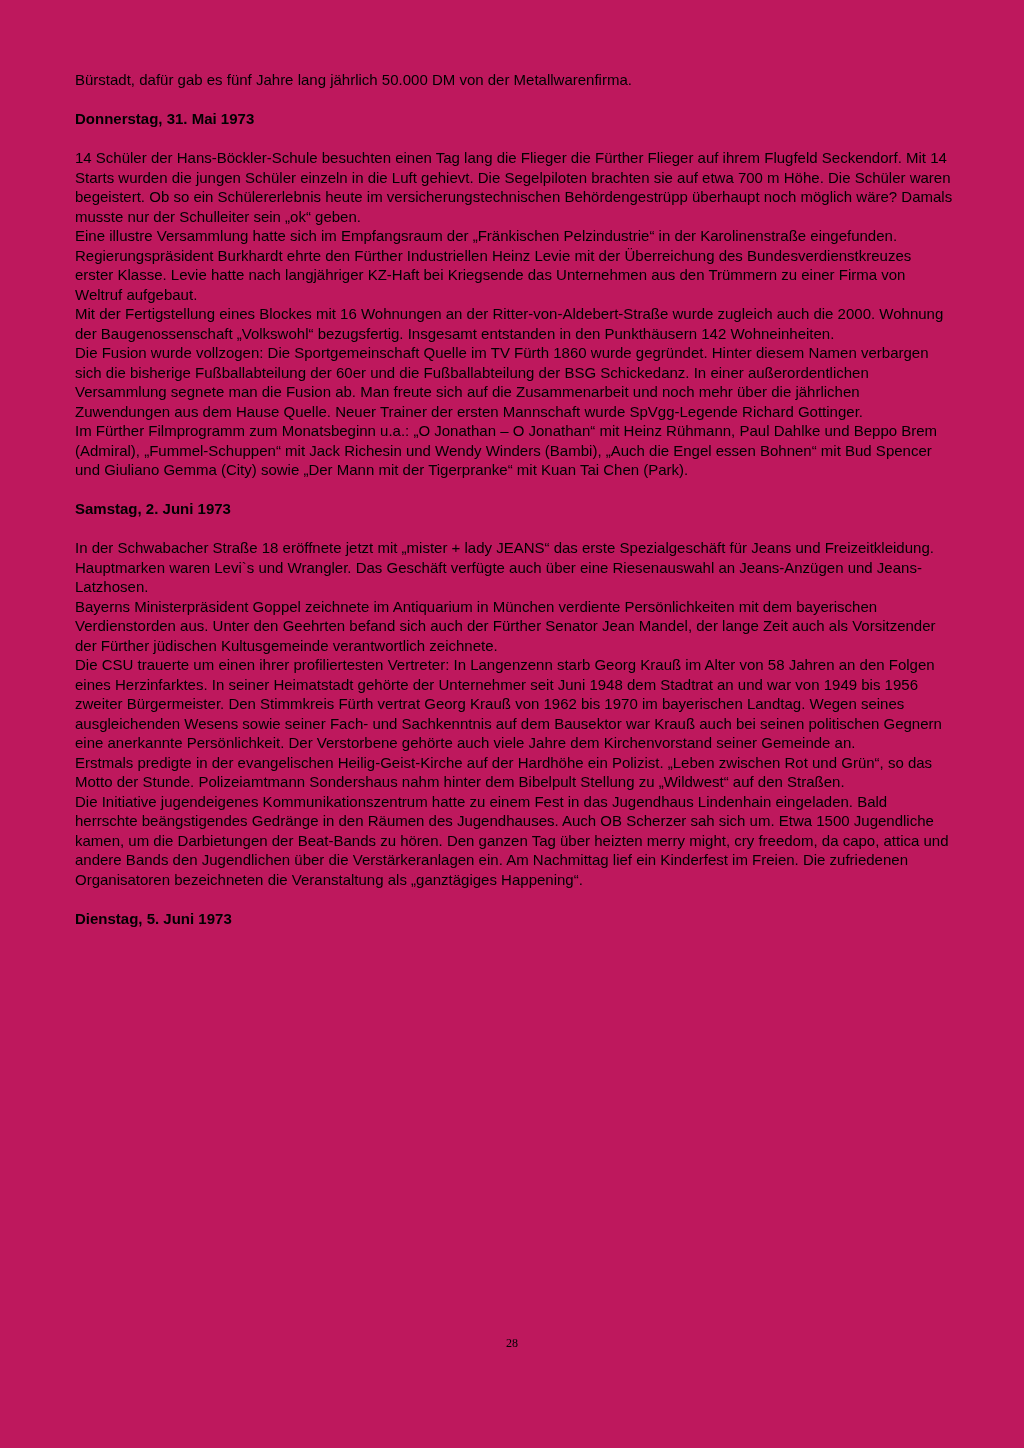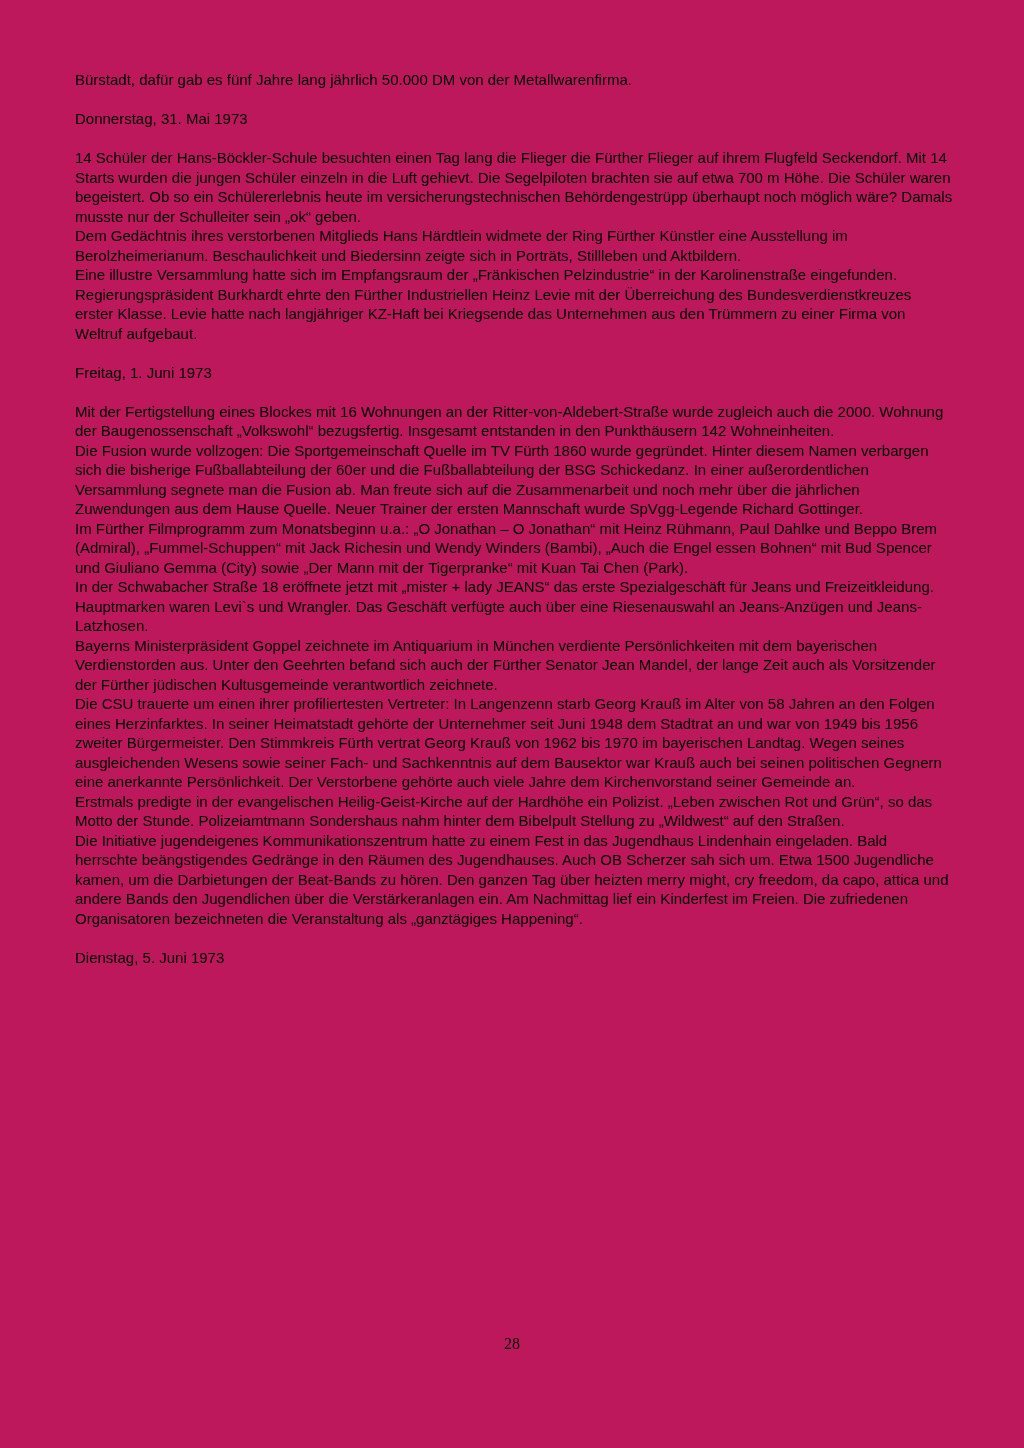--- a/index.html
+++ b/index.html
@@ -24,49 +24,48 @@
     top: 70px;
     width: 878px;
   }
   .para {
     margin: 0;
     text-align: left;
   }
   .heading {
     font-size: 15px;
     line-height: 19.5px;
-    font-weight: normal;
+    font-weight: bold;
     margin: 19.5px 0 19.5px 0;
   }
   .page-number {
     position: absolute;
     top: 1334px;
     left: 0;
     right: 0;
     text-align: center;
     font-family: "Liberation Serif", serif;
-    font-size: 16px;
+    font-size: 12px;
     color: #000000;
   }
 </style>
 </head>
 <body>
 
 <div class="page">
   <div class="content">
     <p class="para">Bürstadt, dafür gab es fünf Jahre lang jährlich 50.000 DM von der Metallwarenfirma.</p>
     <div id="sections">
         <h2 class="heading">Donnerstag, 31. Mai 1973</h2>
         <p class="para">14 Schüler der Hans-Böckler-Schule besuchten einen Tag lang die Flieger die Fürther Flieger auf ihrem Flugfeld Seckendorf. Mit 14 Starts wurden die jungen Schüler einzeln in die Luft gehievt. Die Segelpiloten brachten sie auf etwa 700 m Höhe. Die Schüler waren begeistert. Ob so ein Schülererlebnis heute im versicherungstechnischen Behördengestrüpp überhaupt noch möglich wäre? Damals musste nur der Schulleiter sein „ok“ geben.</p>
-        <p class="para">Dem Gedächtnis ihres verstorbenen Mitglieds Hans Härdtlein widmete der Ring Fürther Künstler eine Ausstellung im Berolzheimerianum. Beschaulichkeit und Biedersinn zeigte sich in Porträts, Stillleben und Aktbildern.</p>
         <p class="para">Eine illustre Versammlung hatte sich im Empfangsraum der „Fränkischen Pelzindustrie“ in der Karolinenstraße eingefunden. Regierungspräsident Burkhardt ehrte den Fürther Industriellen Heinz Levie mit der Überreichung des Bundesverdienstkreuzes erster Klasse. Levie hatte nach langjähriger KZ-Haft bei Kriegsende das Unternehmen aus den Trümmern zu einer Firma von Weltruf aufgebaut.</p>
-        <h2 class="heading">Freitag, 1. Juni 1973</h2>
         <p class="para">Mit der Fertigstellung eines Blockes mit 16 Wohnungen an der Ritter-von-Aldebert-Straße wurde zugleich auch die 2000. Wohnung der Baugenossenschaft „Volkswohl“ bezugsfertig. Insgesamt entstanden in den Punkthäusern 142 Wohneinheiten.</p>
         <p class="para">Die Fusion wurde vollzogen: Die Sportgemeinschaft Quelle im TV Fürth 1860 wurde gegründet. Hinter diesem Namen verbargen sich die bisherige Fußballabteilung der 60er und die Fußballabteilung der BSG Schickedanz. In einer außerordentlichen Versammlung segnete man die Fusion ab. Man freute sich auf die Zusammenarbeit und noch mehr über die jährlichen Zuwendungen aus dem Hause Quelle. Neuer Trainer der ersten Mannschaft wurde SpVgg-Legende Richard Gottinger.</p>
         <p class="para">Im Fürther Filmprogramm zum Monatsbeginn u.a.: „O Jonathan – O Jonathan“ mit Heinz Rühmann, Paul Dahlke und Beppo Brem (Admiral), „Fummel-Schuppen“ mit Jack Richesin und Wendy Winders (Bambi), „Auch die Engel essen Bohnen“ mit Bud Spencer und Giuliano Gemma (City) sowie „Der Mann mit der Tigerpranke“ mit Kuan Tai Chen (Park).</p>
+        <h2 class="heading">Samstag, 2. Juni 1973</h2>
         <p class="para">In der Schwabacher Straße 18 eröffnete jetzt mit „mister + lady JEANS“ das erste Spezialgeschäft für Jeans und Freizeitkleidung. Hauptmarken waren Levi`s und Wrangler. Das Geschäft verfügte auch über eine Riesenauswahl an Jeans-Anzügen und Jeans-Latzhosen.</p>
         <p class="para">Bayerns Ministerpräsident Goppel zeichnete im Antiquarium in München verdiente Persönlichkeiten mit dem bayerischen Verdienstorden aus. Unter den Geehrten befand sich auch der Fürther Senator Jean Mandel, der lange Zeit auch als Vorsitzender der Fürther jüdischen Kultusgemeinde verantwortlich zeichnete.</p>
         <p class="para">Die CSU trauerte um einen ihrer profiliertesten Vertreter: In Langenzenn starb Georg Krauß im Alter von 58 Jahren an den Folgen eines Herzinfarktes. In seiner Heimatstadt gehörte der Unternehmer seit Juni 1948 dem Stadtrat an und war von 1949 bis 1956 zweiter Bürgermeister. Den Stimmkreis Fürth vertrat Georg Krauß von 1962 bis 1970 im bayerischen Landtag. Wegen seines ausgleichenden Wesens sowie seiner Fach- und Sachkenntnis auf dem Bausektor war Krauß auch bei seinen politischen Gegnern eine anerkannte Persönlichkeit. Der Verstorbene gehörte auch viele Jahre dem Kirchenvorstand seiner Gemeinde an.</p>
         <p class="para">Erstmals predigte in der evangelischen Heilig-Geist-Kirche auf der Hardhöhe ein Polizist. „Leben zwischen Rot und Grün“, so das Motto der Stunde. Polizeiamtmann Sondershaus nahm hinter dem Bibelpult Stellung zu „Wildwest“ auf den Straßen.</p>
         <p class="para">Die Initiative jugendeigenes Kommunikationszentrum hatte zu einem Fest in das Jugendhaus Lindenhain eingeladen. Bald herrschte beängstigendes Gedränge in den Räumen des Jugendhauses. Auch OB Scherzer sah sich um. Etwa 1500 Jugendliche kamen, um die Darbietungen der Beat-Bands zu hören. Den ganzen Tag über heizten merry might, cry freedom, da capo, attica und andere Bands den Jugendlichen über die Verstärkeranlagen ein. Am Nachmittag lief ein Kinderfest im Freien. Die zufriedenen Organisatoren bezeichneten die Veranstaltung als „ganztägiges Happening“.</p>
         <h2 class="heading">Dienstag, 5. Juni 1973</h2>
       </div>
   </div>
   <div class="page-number">28</div>
 </div>

